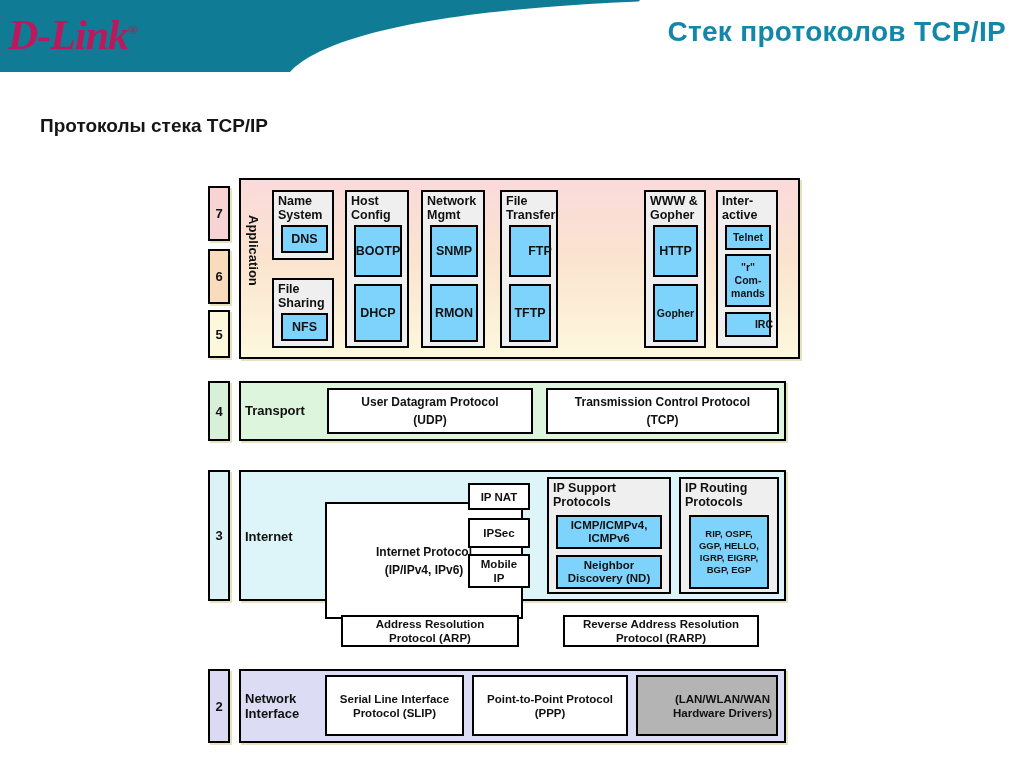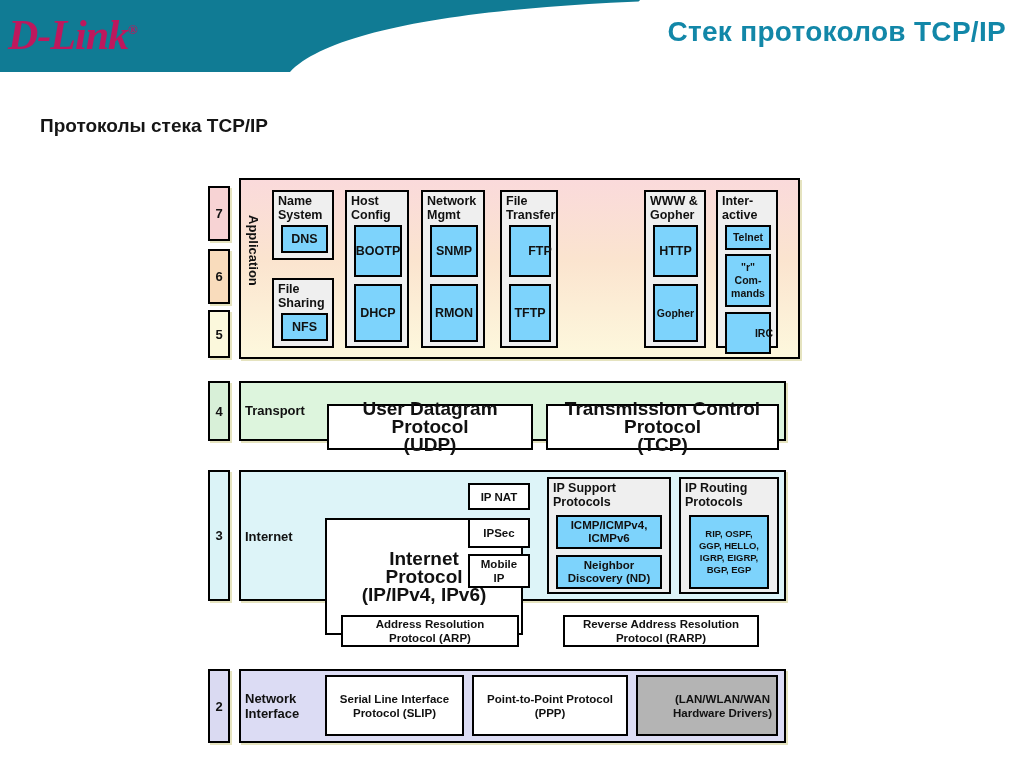--- a/index.html
+++ b/index.html
@@ -90,21 +90,21 @@
     position: absolute; border: 2px solid #000; background: #7dd3fc;
     display: flex; align-items: center; justify-content: center;
     text-align: center; font-weight: bold; color: #111;
     line-height: 13px;
   }
 
   .big-box {
     position: absolute; border: 2px solid #000; background: #ffffff;
     display: flex; align-items: center; justify-content: center;
     text-align: center; font-weight: bold; color: #111;
-    font-size: 19px; line-height: 18px; margin-top: 16px;
+    font-size: 12px; line-height: 18px;
   }
   .grey-box { background: #b4b4b4 !important; padding-left: 31px; }
 
   .mid-box {
     position: absolute; border: 2px solid #000; background: #ffffff;
     display: flex; align-items: center; justify-content: center;
     text-align: center; font-weight: bold; color: #111;
     font-size: 11.5px; line-height: 14px;
   }
 
@@ -203,21 +203,21 @@
     <div class="grp-title">
       <span>Inter-</span><br>
       <span>active</span>
     </div>
     <div class="proto" style="left:7px; top:33px; width:46px; height:25px; font-size:10.5px;">Telnet</div>
     <div class="proto" style="left:7px; top:62px; width:46px; height:53px; font-size:10.5px; flex-direction:column;">
       <span>"r"</span>
       <span>Com-</span>
       <span>mands</span>
     </div>
-    <div class="proto" style="left:7px; top:120px; width:46px; height:42px; font-size:10.5px;padding-left:32px;">IRC</div>
+    <div class="proto" style="left:7px; top:120px; width:46px; height:25px; font-size:10.5px;padding-left:32px;">IRC</div>
   </div>
 
   <div class="layer-band transport-band" style="left:239px; top:381px; width:547px; height:60px;"></div>
   <div class="layer-name" style="left:245px; top:403px;">Transport</div>
 
   <div class="big-box" style="left:327px; top:388px; width:206px; height:46px; flex-direction:column;">
     <span>User Datagram Protocol</span>
     <span>(UDP)</span>
   </div>
   <div class="big-box" style="left:546px; top:388px; width:233px; height:46px; flex-direction:column;">

